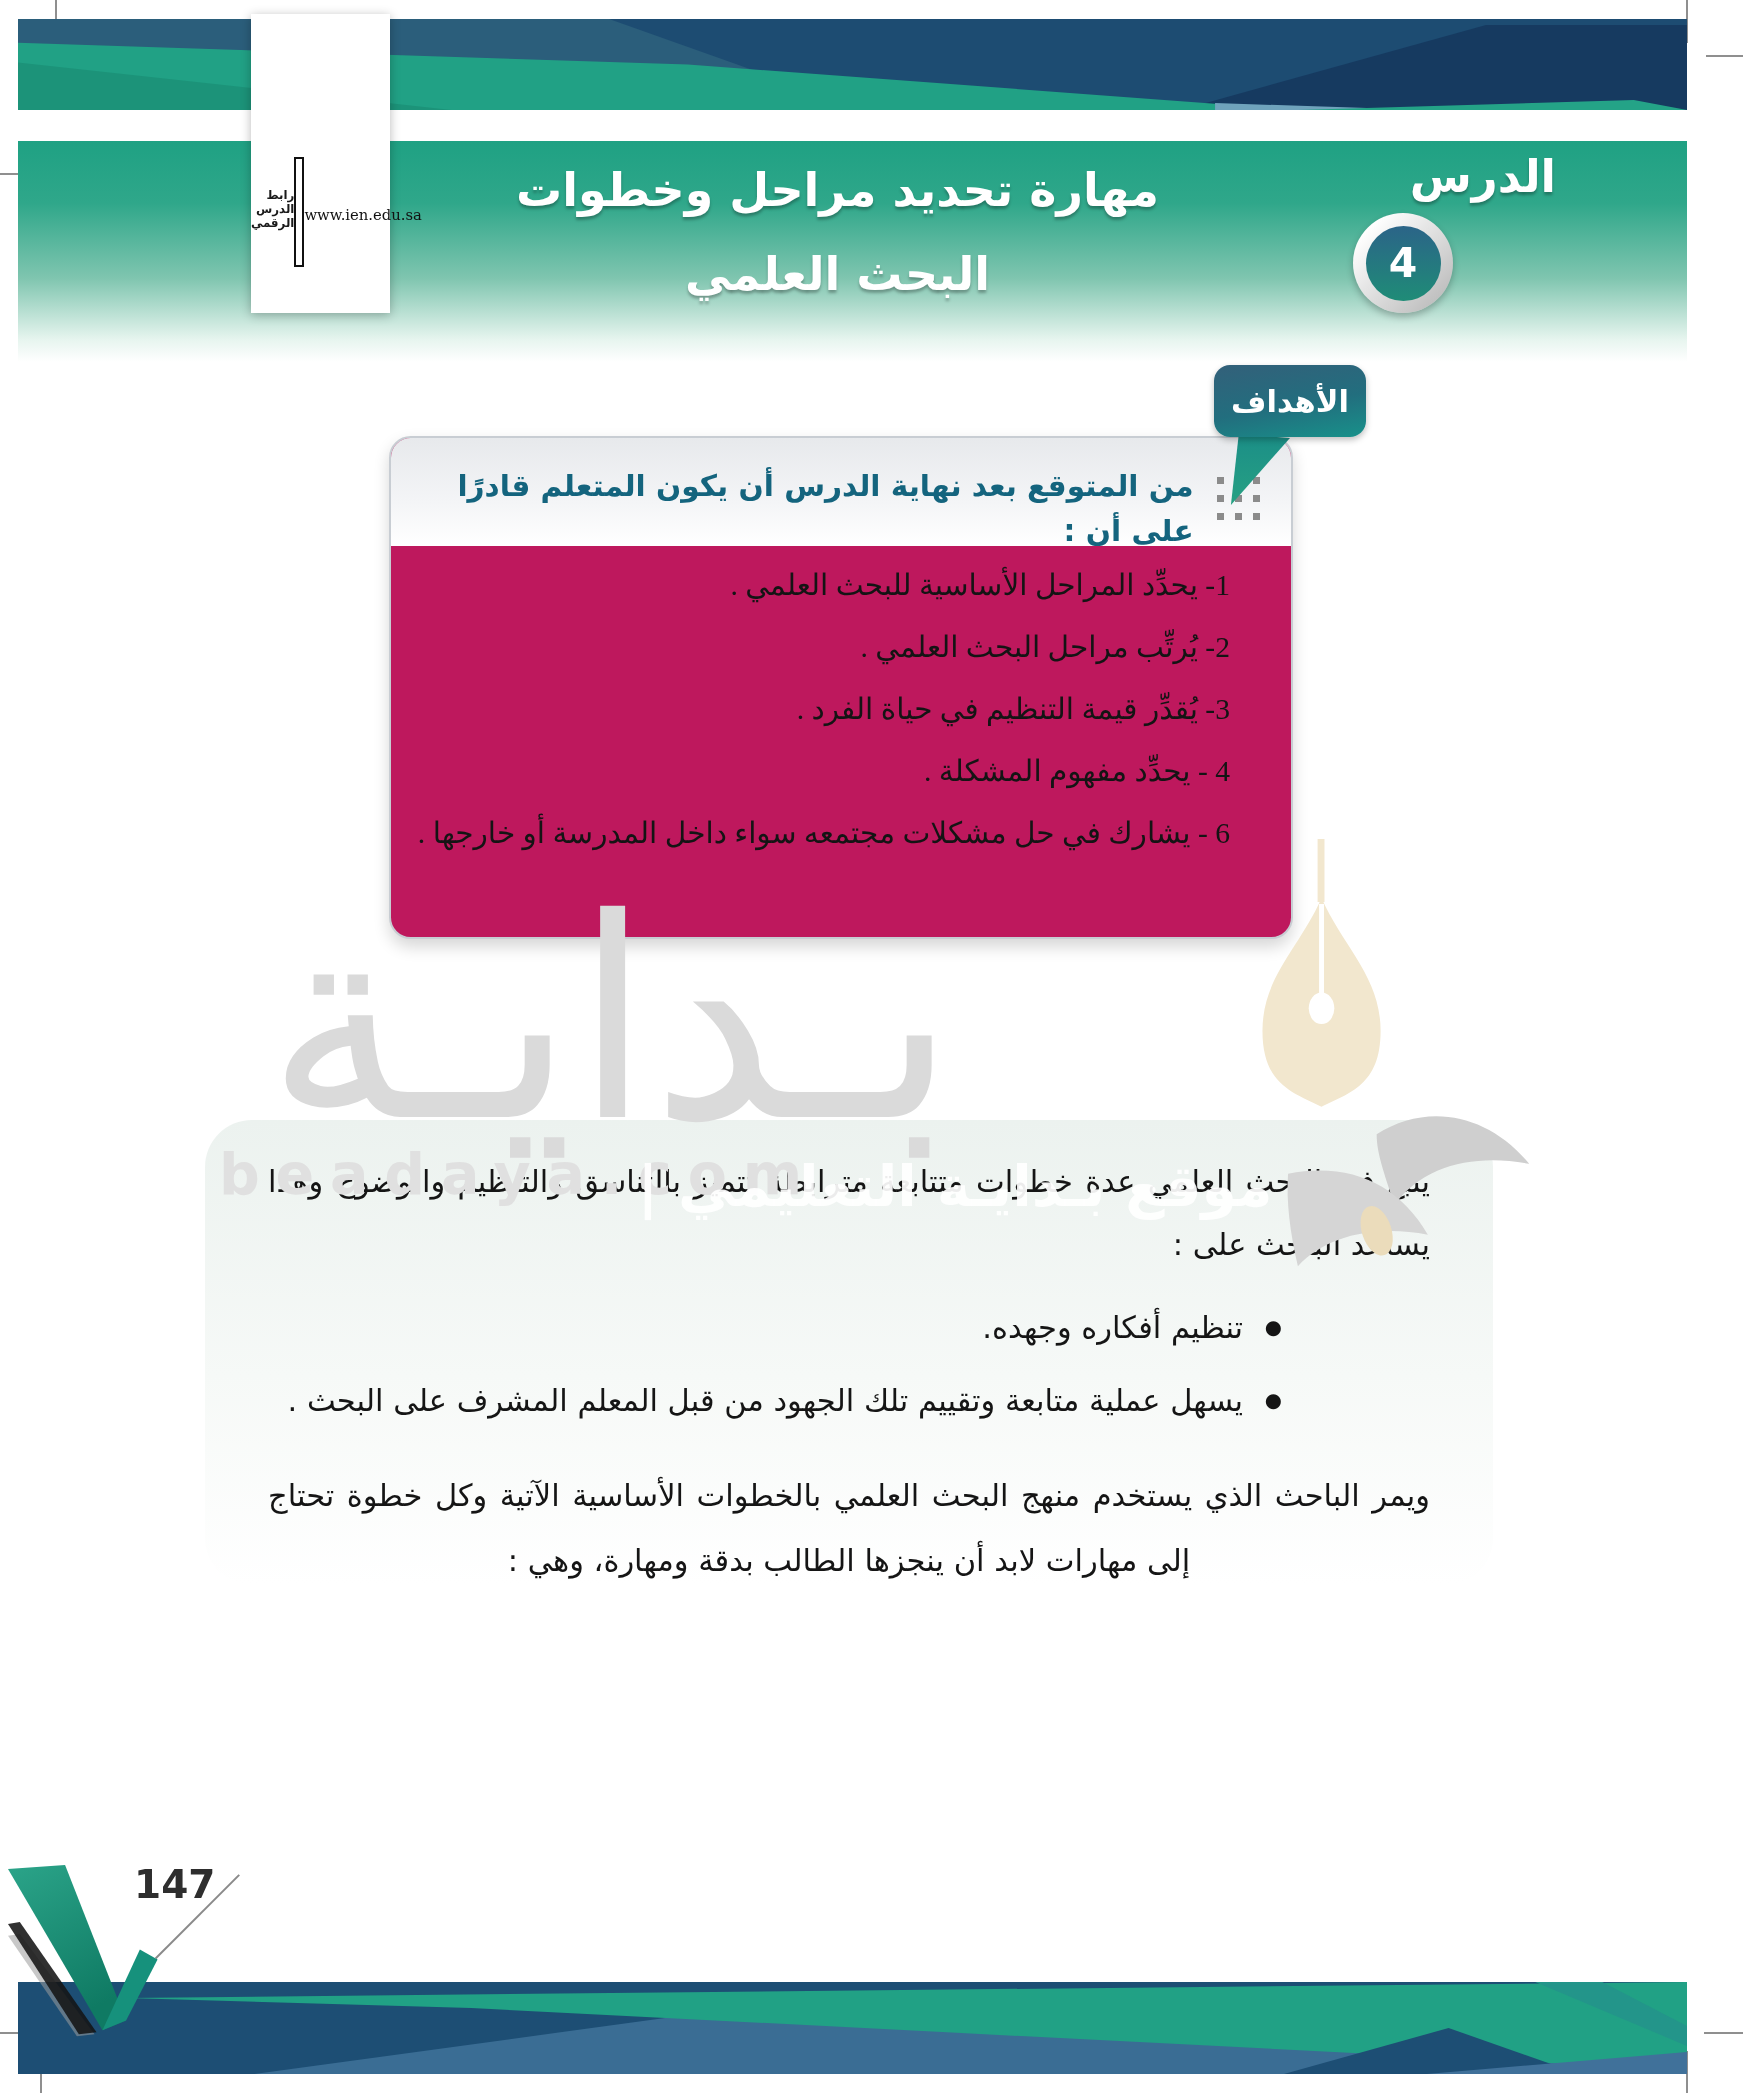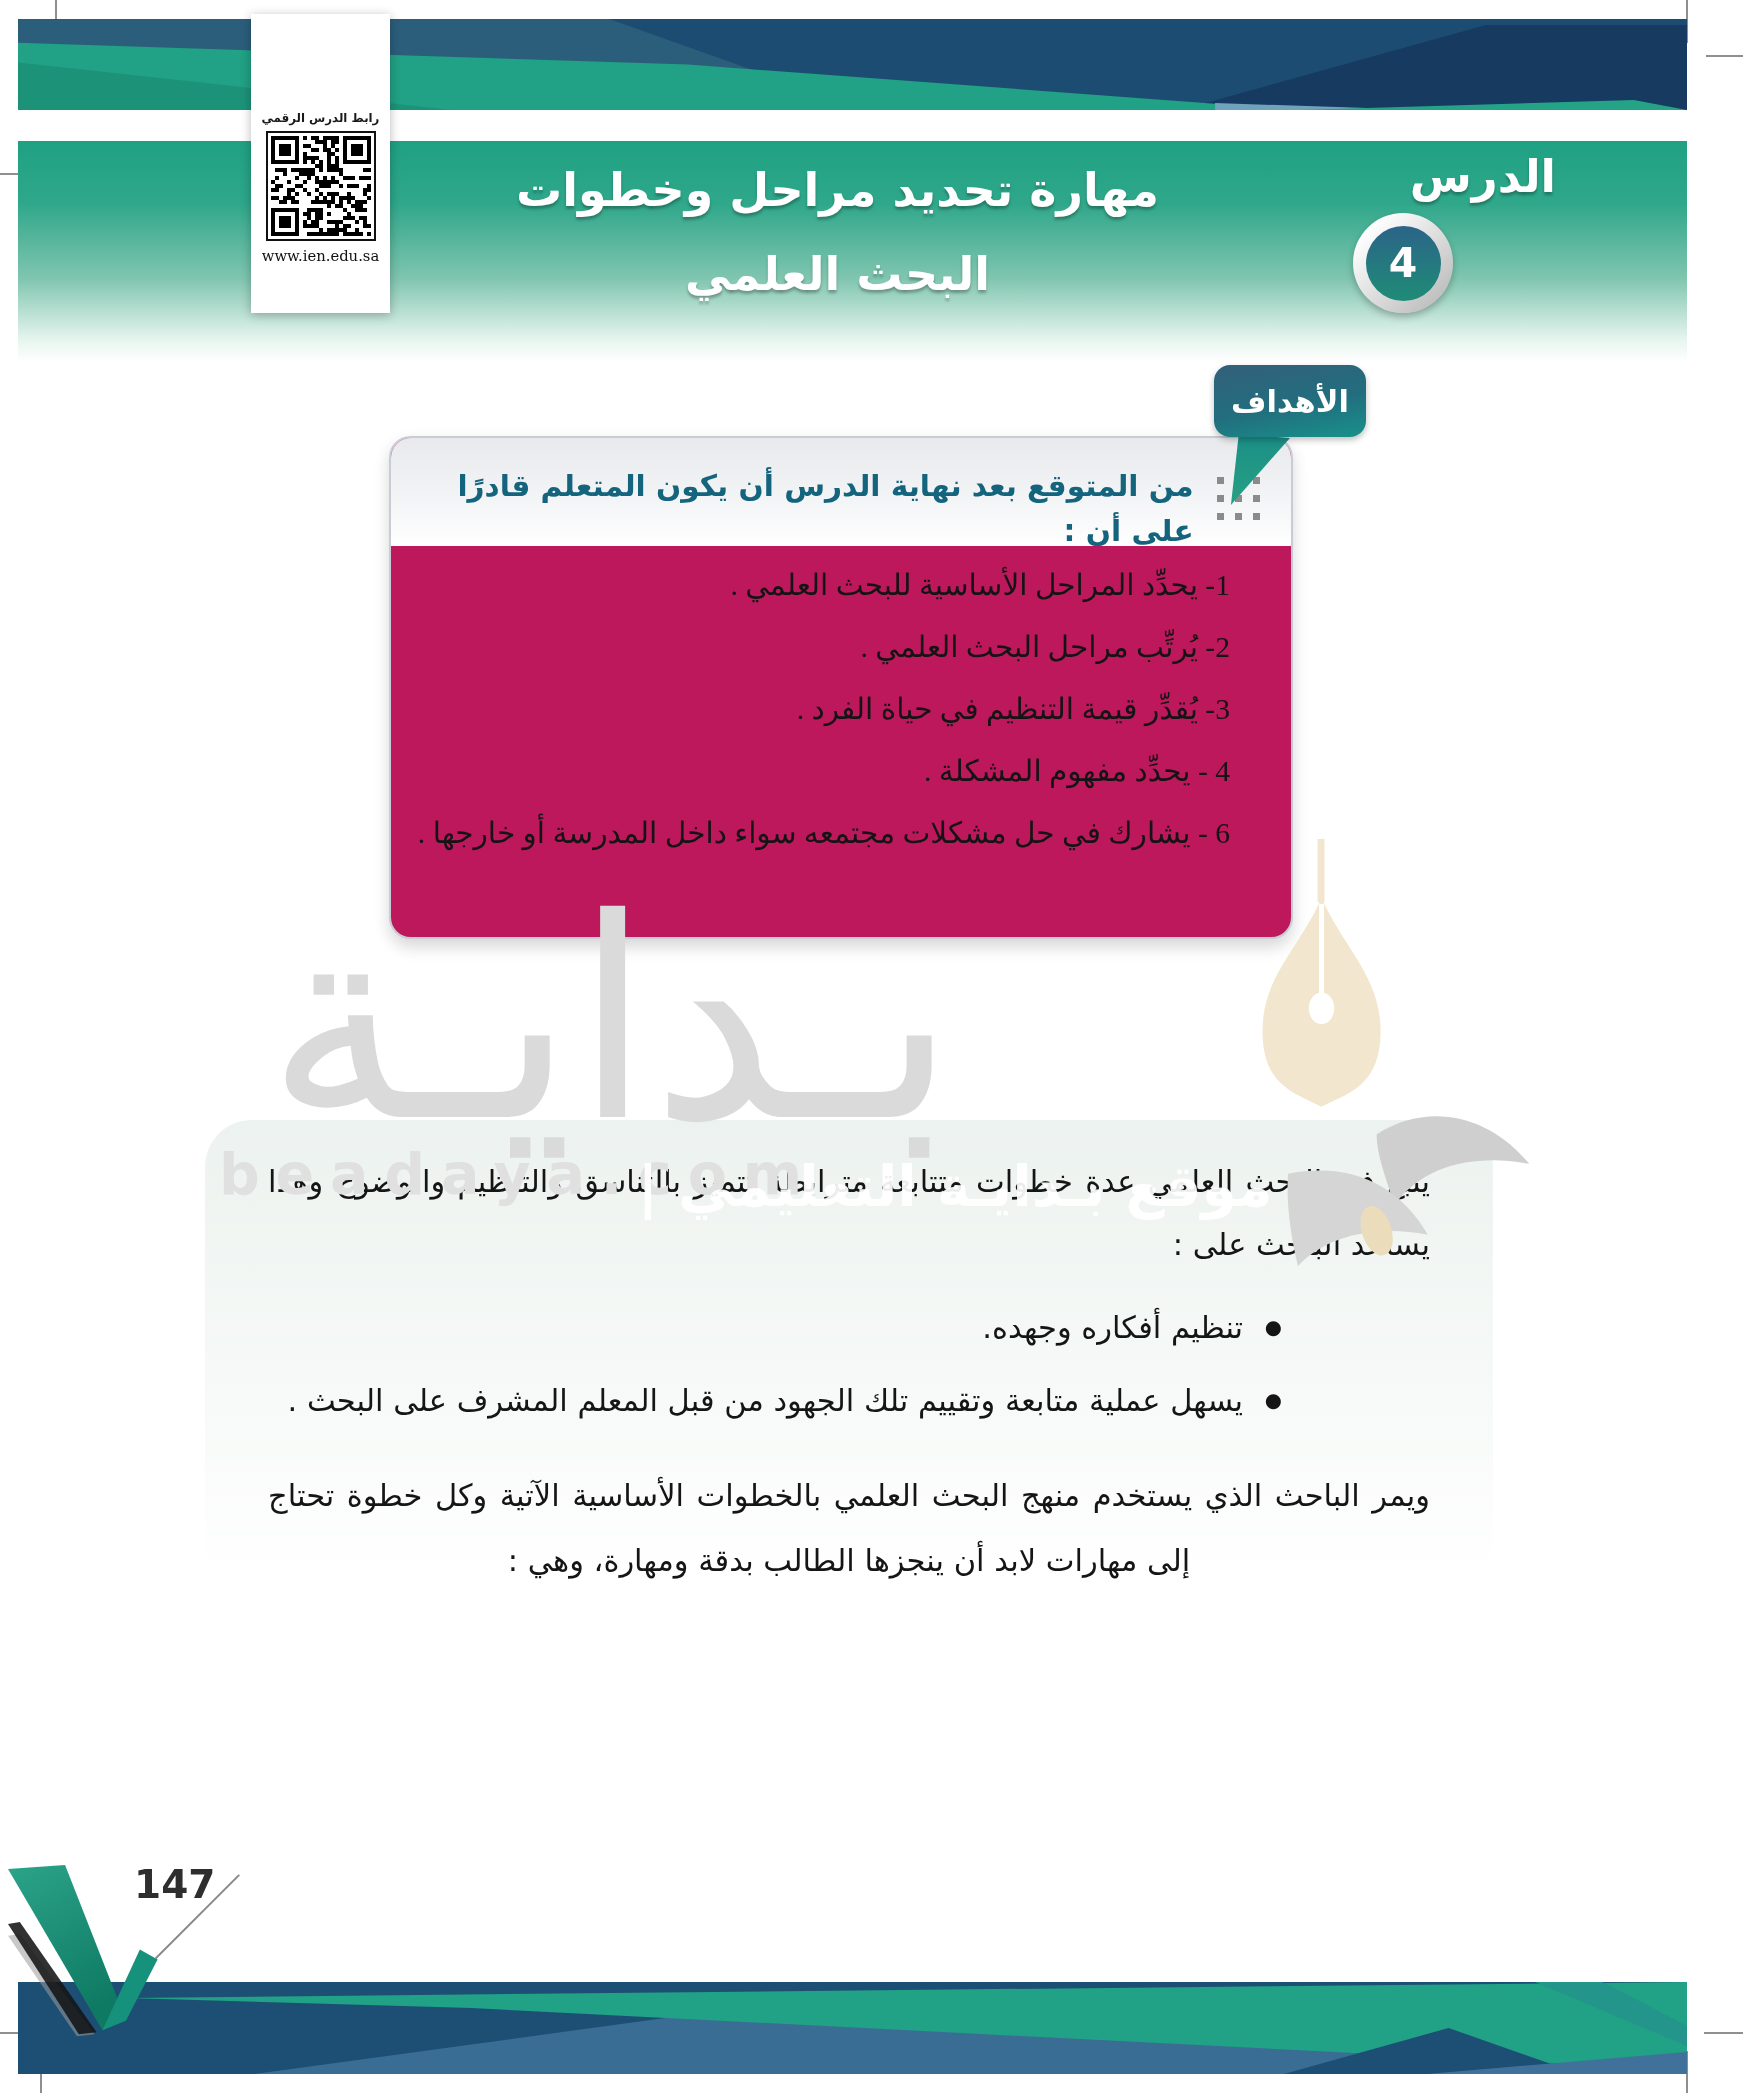--- a/index.html
+++ b/index.html
@@ -26,21 +26,21 @@
   .lesson-circle{left:1353px;top:213px;width:100px;height:100px;border-radius:50%;
     background:linear-gradient(135deg,#ffffff 15%,#bcbcbc 90%);
     box-shadow:0 3.9px 7.9px rgba(0,0,0,.25);display:flex;align-items:center;justify-content:center;}
   .lesson-circle-inner{width:75px;height:75px;border-radius:50%;
     background:linear-gradient(180deg,#2B6488 0%,#1F8C77 100%);
     display:flex;align-items:center;justify-content:center;
     color:#ffffff;font-size:41px;font-weight:bold;}
 
   
   .qr-card{left:251px;top:13.8px;width:139px;height:299px;background:#ffffff;
-    box-shadow:0 2px 9.9px rgba(0,0,0,.28);display:flex;flex-direction:column;
+    box-shadow:0 2px 9.9px rgba(0,0,0,.28);display:flex;flex-direction:row;
     align-items:center;padding-top:97px;box-sizing:border-box;}
   .qr-label{font-size:11.8px;font-weight:bold;color:#1a1a1a;direction:rtl;margin-bottom:5.9px;}
   .qr-frame{width:110px;height:110px;border:2px solid #111;padding:3px;box-sizing:border-box;background:#fff;}
   .qr-frame svg{display:block;width:100%;height:100%;}
   .qr-url{font-family:"DejaVu Serif",serif;font-size:14.8px;color:#111;margin-top:5.9px;}
 
   
   .objectives-badge{left:1214px;top:365px;width:152px;height:72px;border-radius:16px;
     background:linear-gradient(170deg,#33607A 0%,#226E7E 55%,#18918A 100%);
     display:flex;align-items:center;justify-content:center;color:#fff;

